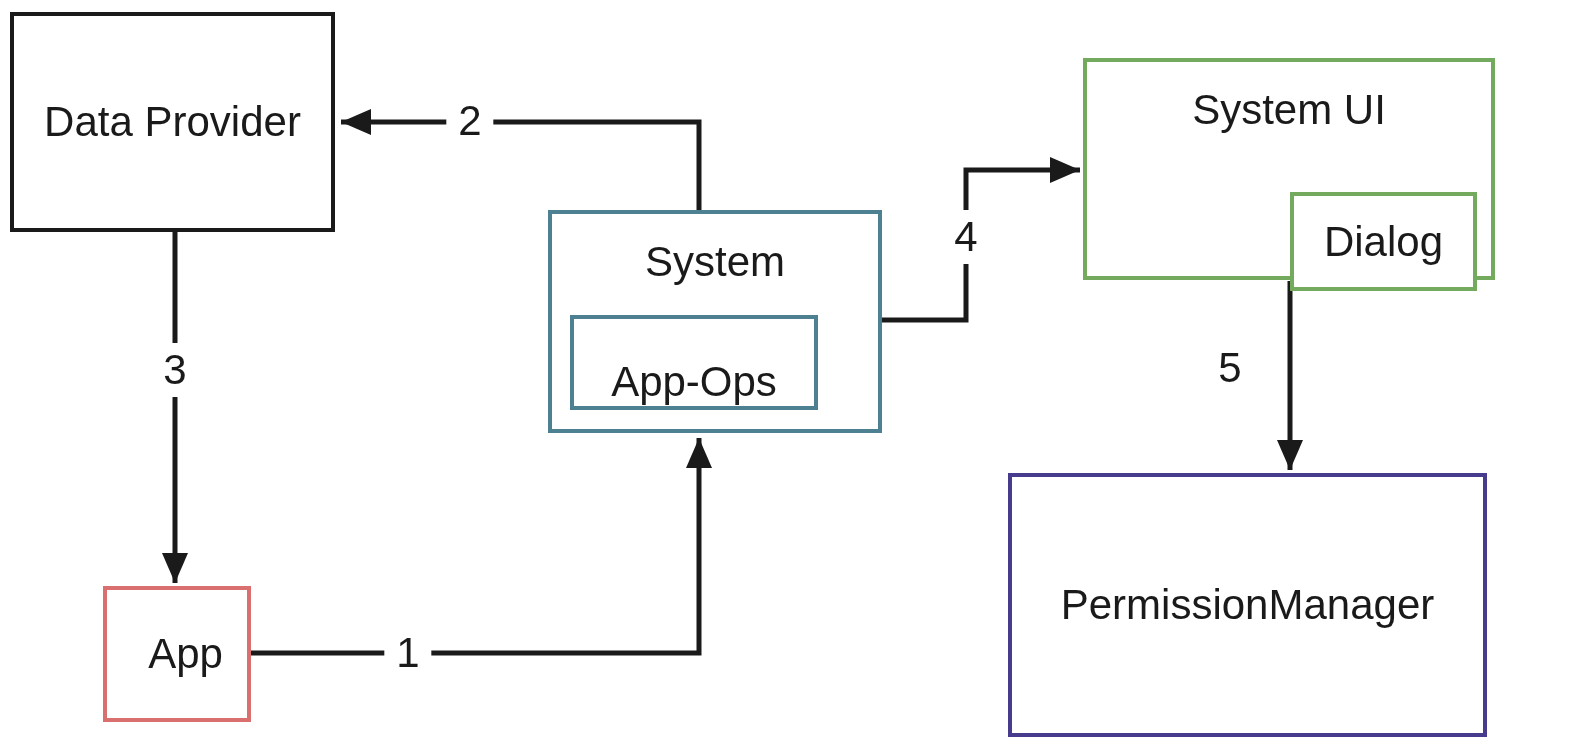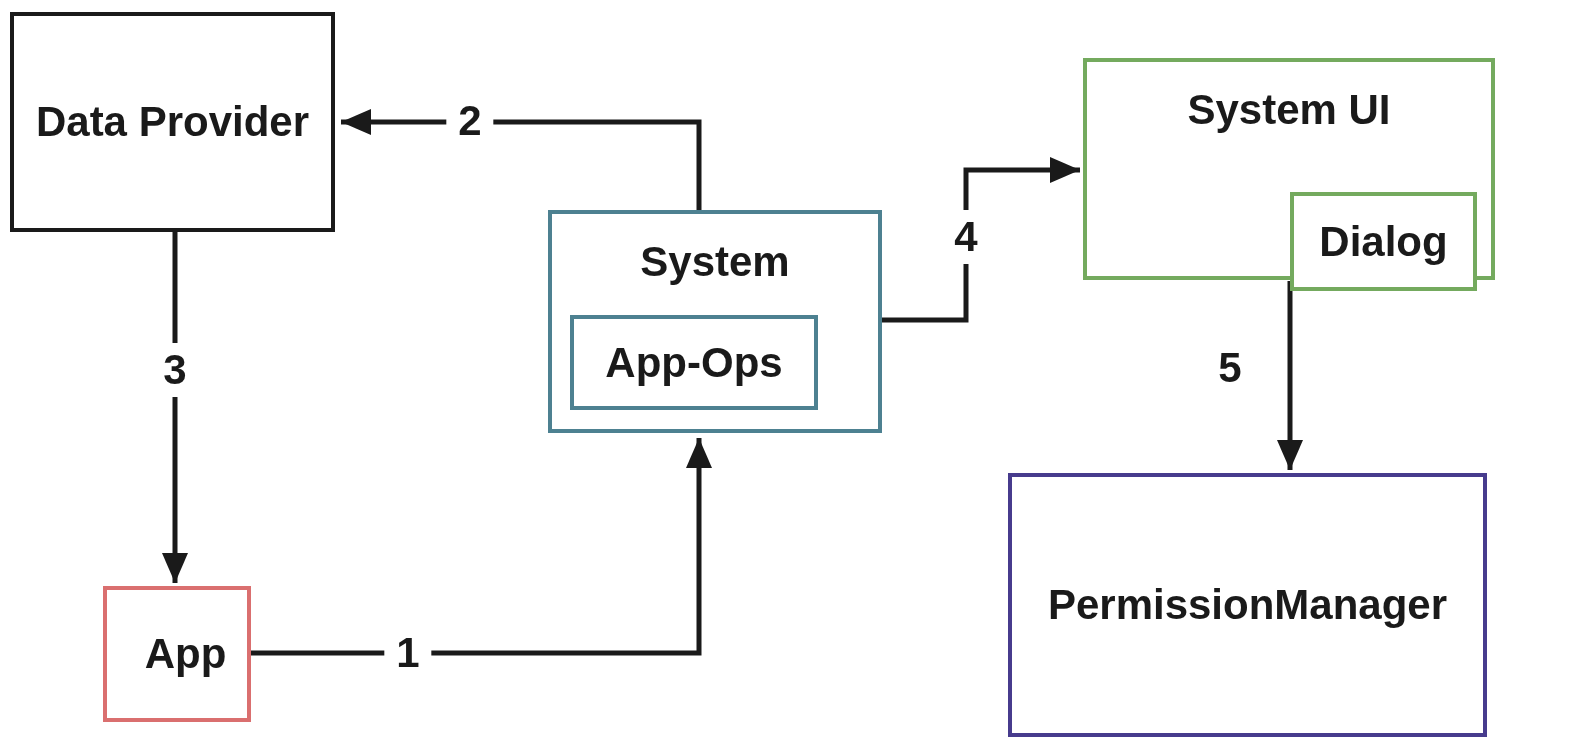--- a/index.html
+++ b/index.html
@@ -8,21 +8,20 @@
     background: #ffffff;
   }
   .canvas {
     position: relative;
     width: 1588px;
     height: 740px;
     background: #ffffff;
     font-family: "Liberation Sans", sans-serif;
     color: #1a1a1a;
     overflow: hidden;
-    font-weight: bold;
   }
   .edges-svg {
     position: absolute;
     left: 0;
     top: 0;
     width: 1588px;
     height: 740px;
   }
   .edge-line {
     fill: none;
@@ -64,21 +63,21 @@
     transform: translate(-50%, -50%);
     background: #ffffff;
     padding: 6px 12px;
     font-size: 42px;
     line-height: 1;
   }
 
   #node-data-provider       { left: 10px;   top: 12px;  width: 325px; height: 220px; }
   #node-app                 { left: 103px;  top: 586px; width: 148px; height: 136px; }
   #node-system              { left: 548px;  top: 210px; width: 334px; height: 223px; }
-  #inner-app-ops            { left: 18px;   top: 101px; width: 248px; height: 95px; }
+  #inner-app-ops            { left: 18px;   top: 101px; width: 248px; height: 95px; align-items: flex-end; }
   #node-system-ui           { left: 1083px; top: 58px;  width: 412px; height: 222px; }
   #inner-dialog             { left: 203px;  top: 91px;  width: 187px; height: 99px; margin-top: 39px; }
   #node-permission-manager  { left: 1008px; top: 473px; width: 479px; height: 264px; }
 
   #edge-label-1 { left: 408px;  top: 653px; }
   #edge-label-2 { left: 470px;  top: 121px; }
   #edge-label-3 { left: 175px;  top: 370px; }
   #edge-label-4 { left: 966px;  top: 237px; }
   #edge-label-5 { left: 1230px; top: 368px; }
 </style>

